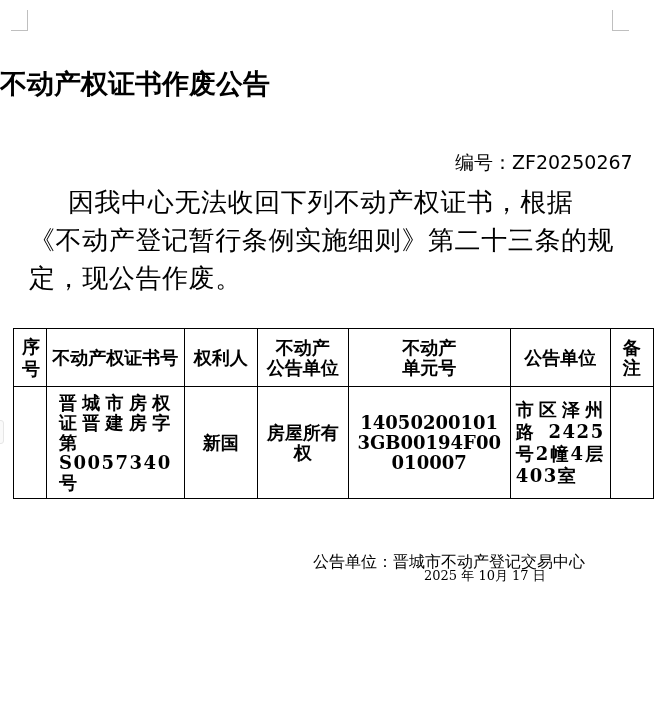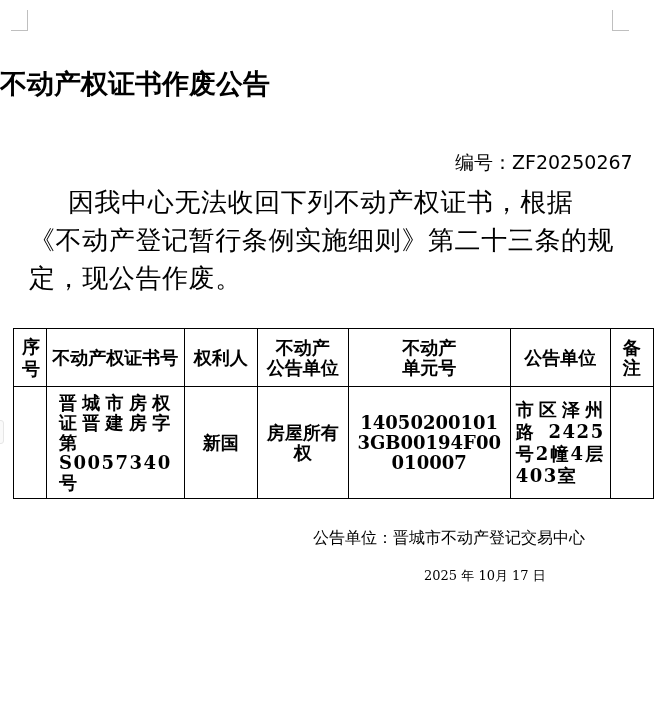--- a/index.html
+++ b/index.html
@@ -72,21 +72,21 @@
       font-weight: bold;
       line-height: 20px;
     }
     table.records tr.head { height: 58px; }
     table.records tr.row { height: 112px; }
     .cell-left { text-align: right; }
     .cell-justify { text-align: justify !important; letter-spacing: 1.5px; }
     .signature {
       position: absolute;
       left: 313px;
-      top: 528px;
+      top: 552px;
       font-size: 16px;
       white-space: nowrap;
     }
     .date {
       position: absolute;
       left: 424px;
       top: 567px;
       font-family: "DejaVu Serif", serif;
       font-size: 13px;
       white-space: nowrap;

